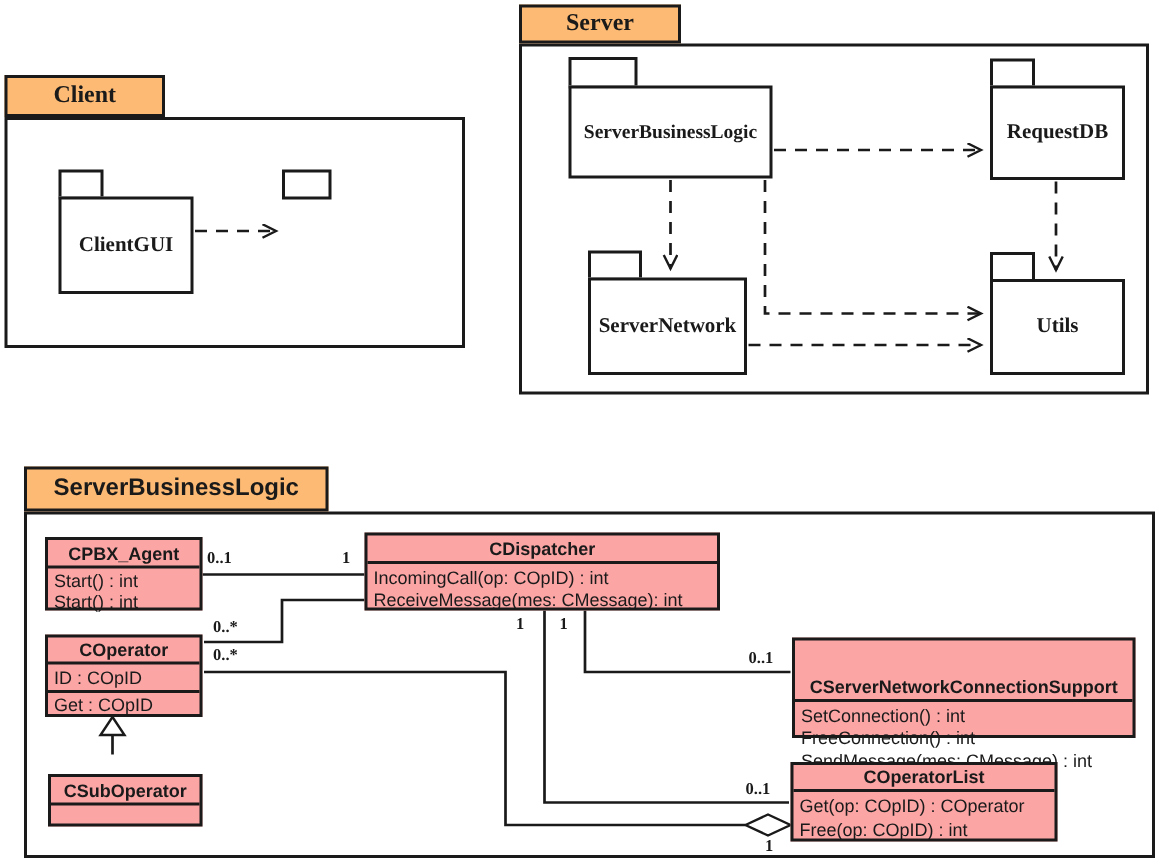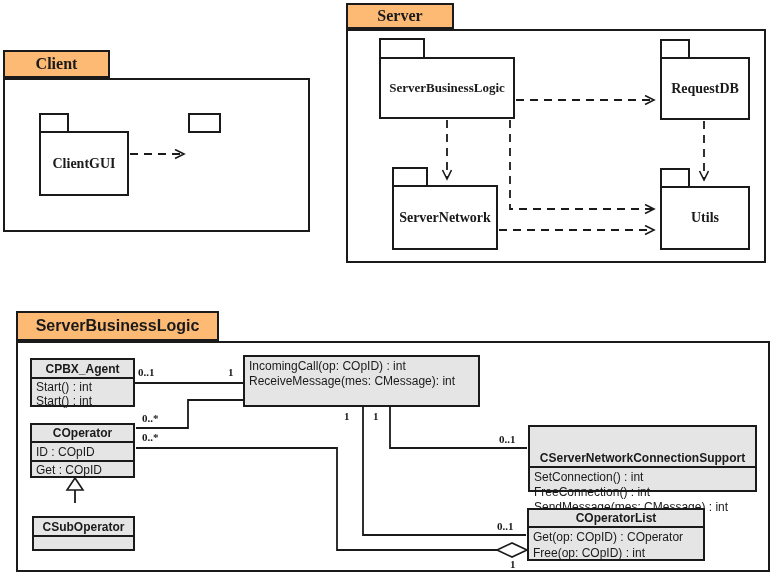--- a/index.html
+++ b/index.html
@@ -14,21 +14,21 @@
     display:flex; align-items:center; justify-content:center; font-weight:bold;
   }
   .pkg-body { position:absolute; border:2px solid #1a1a1a; background:#ffffff; z-index:0; }
   .mini-tab { position:absolute; border:2px solid #1a1a1a; background:#ffffff; z-index:2; }
   .mini-body {
     position:absolute; border:2px solid #1a1a1a; background:#ffffff; z-index:2;
     display:flex; align-items:center; justify-content:center; font-weight:bold;
   }
   .serif { font-family:"Liberation Serif", serif; }
   
-  .cls { position:absolute; border:2px solid #1a1a1a; background:#e5e5e5; z-index:2; }
+  .cls { position:absolute; border:2px solid #1a1a1a; background:#fca5a5; z-index:2; }
   .cls-title {
     border-bottom:2px solid #1a1a1a; font-weight:bold; text-align:center;
     font-size:12px; display:flex; align-items:center; justify-content:center;
   }
   .cls-members { padding:1px 4px; font-size:12px; }
   .cls-members .mrow { white-space:nowrap; display:flex; align-items:center; }
   .crow {
     font-size:12px; display:flex; align-items:center; padding-left:4px; white-space:nowrap;
   }
   .crow.sep { border-top:2px solid #1a1a1a; }
@@ -112,20 +112,21 @@
 
   <div class="cls" style="left:30px; top:358px; width:105px; height:49px;">
     <div class="cls-title" style="height:19px;">CPBX_Agent</div>
     <div class="cls-members">
       <div class="mrow" style="height:14px;">Start() : int</div>
       <div class="mrow" style="height:14px;">Start() : int</div>
     </div>
   </div>
 
   <div class="cls" style="left:243px; top:355px; width:237px; height:52px;">
+    <div class="cls-title" style="height:19px;">CDispatcher</div>
     <div class="cls-members">
       <div class="mrow" style="height:15px;">IncomingCall(op: COpID) : int</div>
       <div class="mrow" style="height:15px;">ReceiveMessage(mes: CMessage): int</div>
     </div>
   </div>
 
   <div class="cls" style="left:30px; top:423px; width:105px; height:55px;">
     <div class="cls-title" style="height:18px;">COperator</div>
     <div class="crow" style="height:17px;">ID : COpID</div>
     <div class="crow sep" style="height:18px;">Get : COpID</div>

